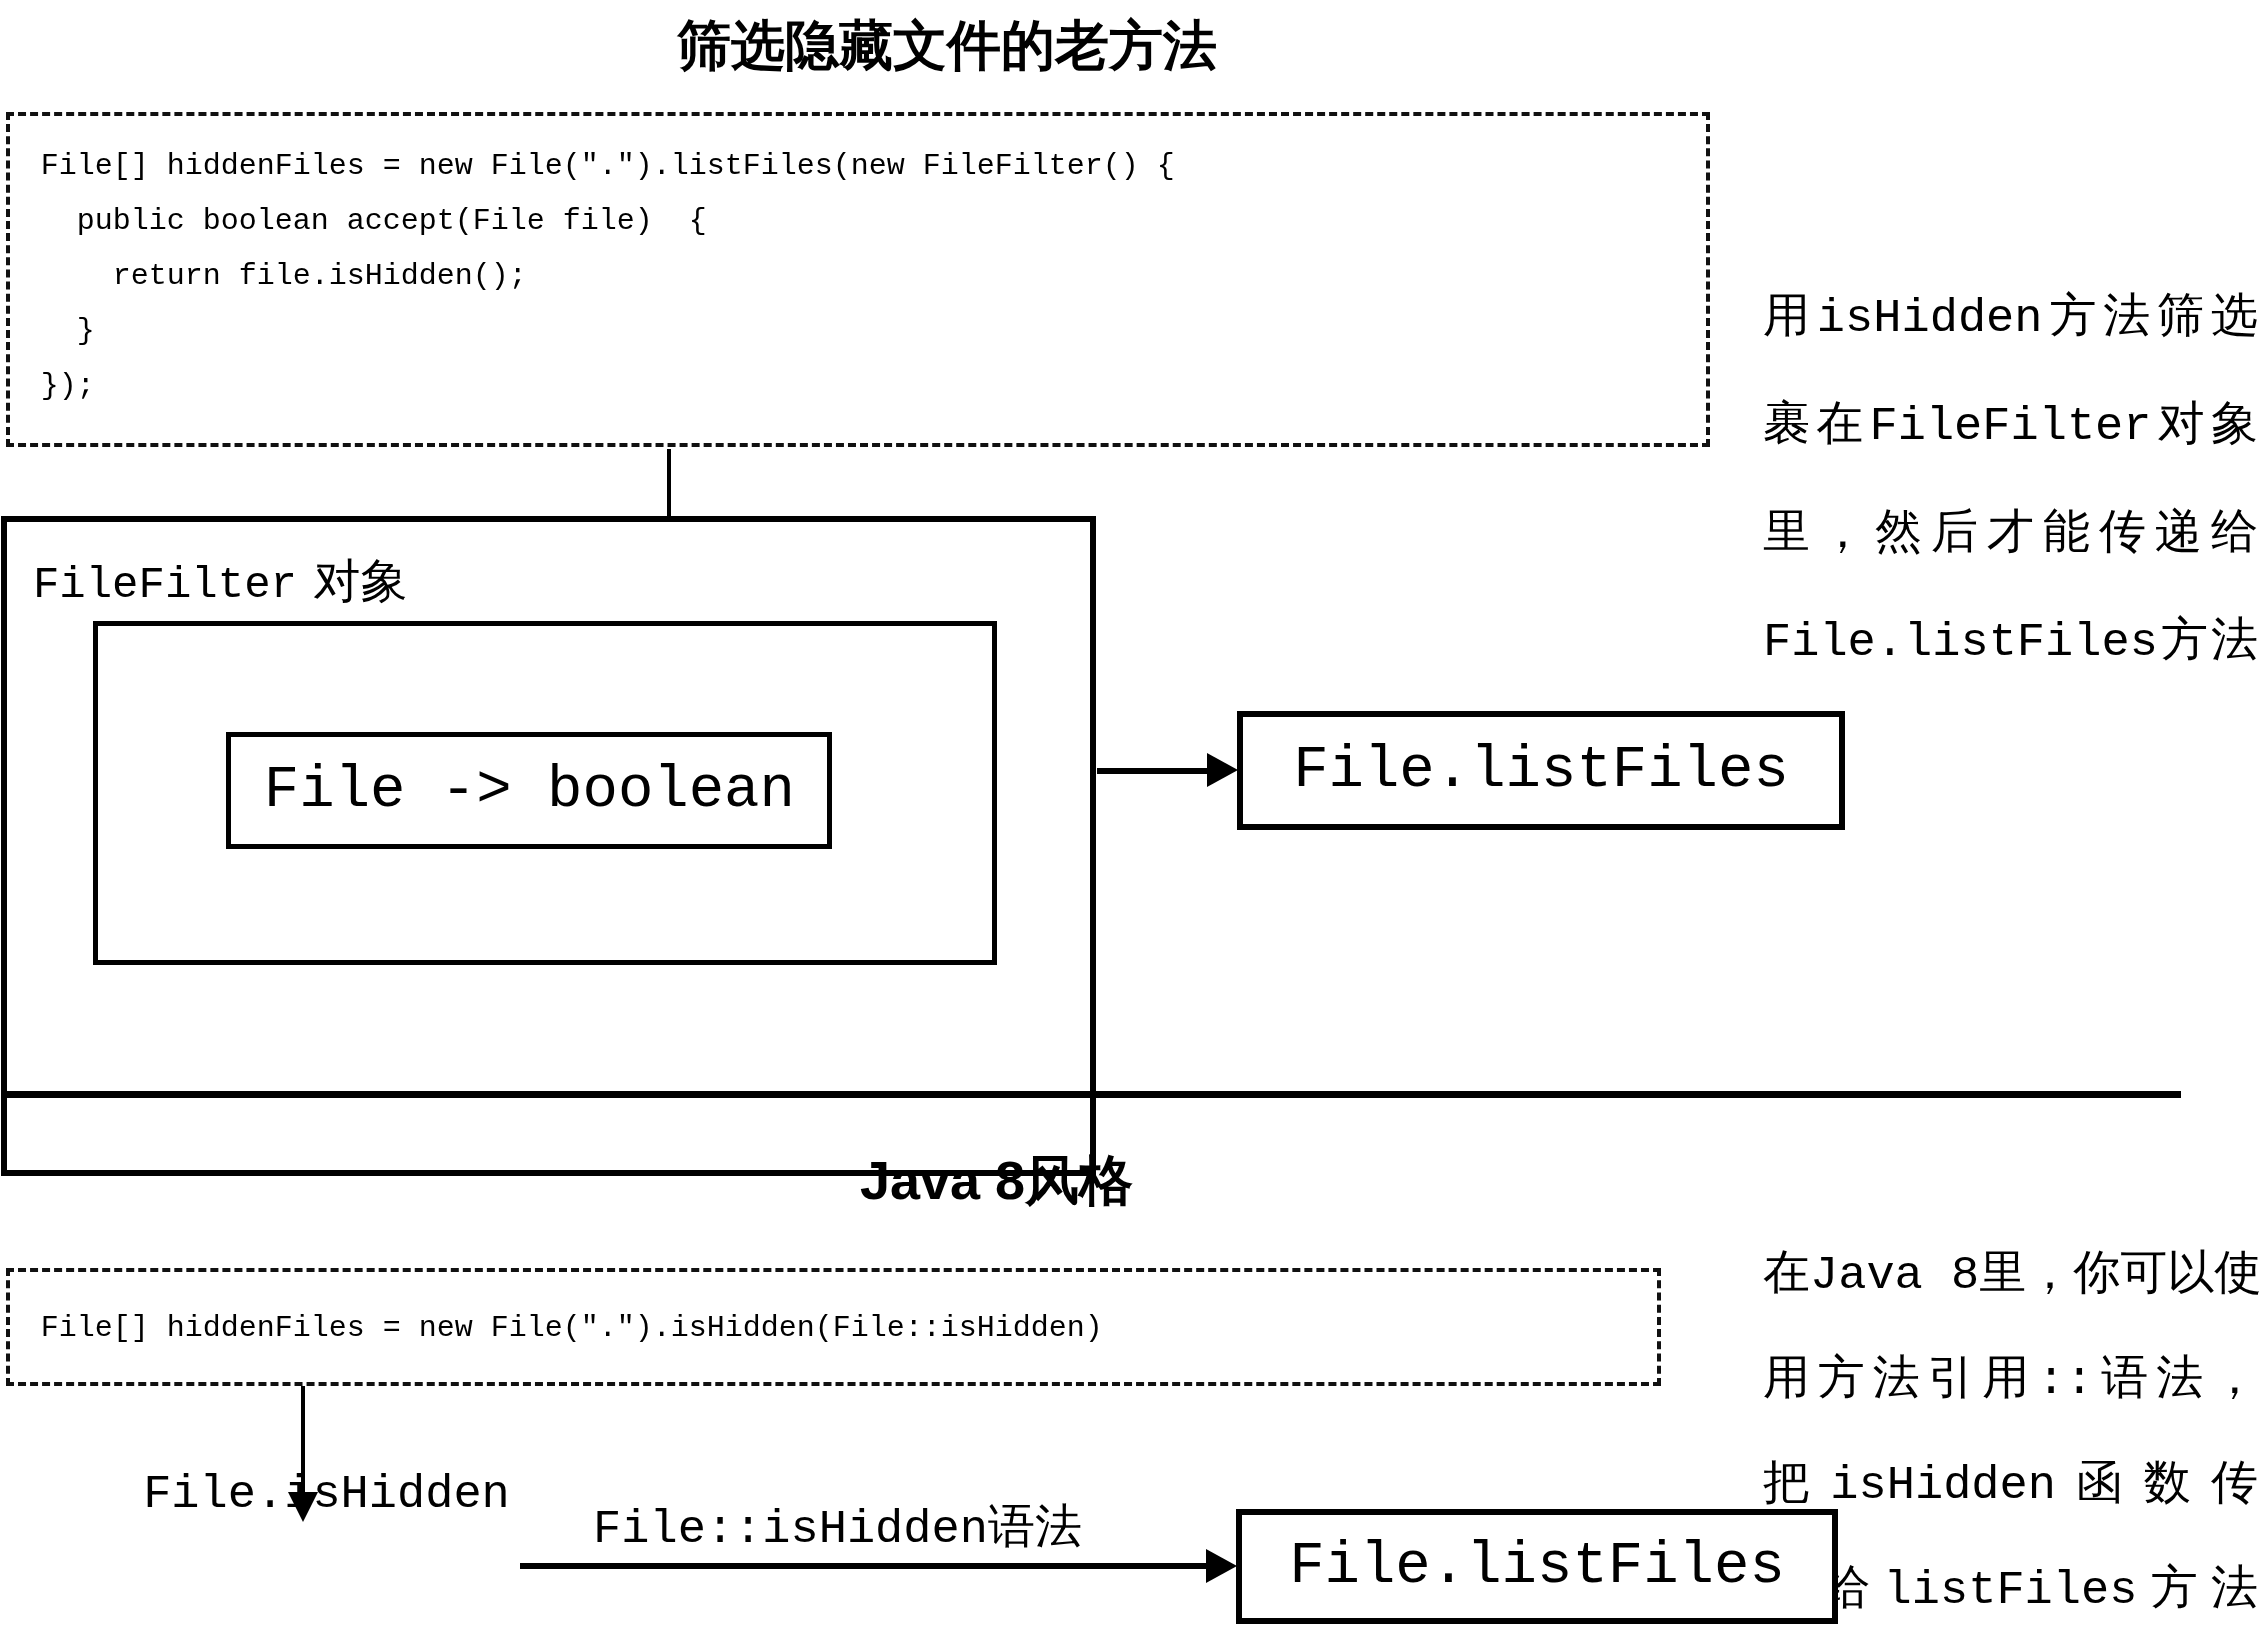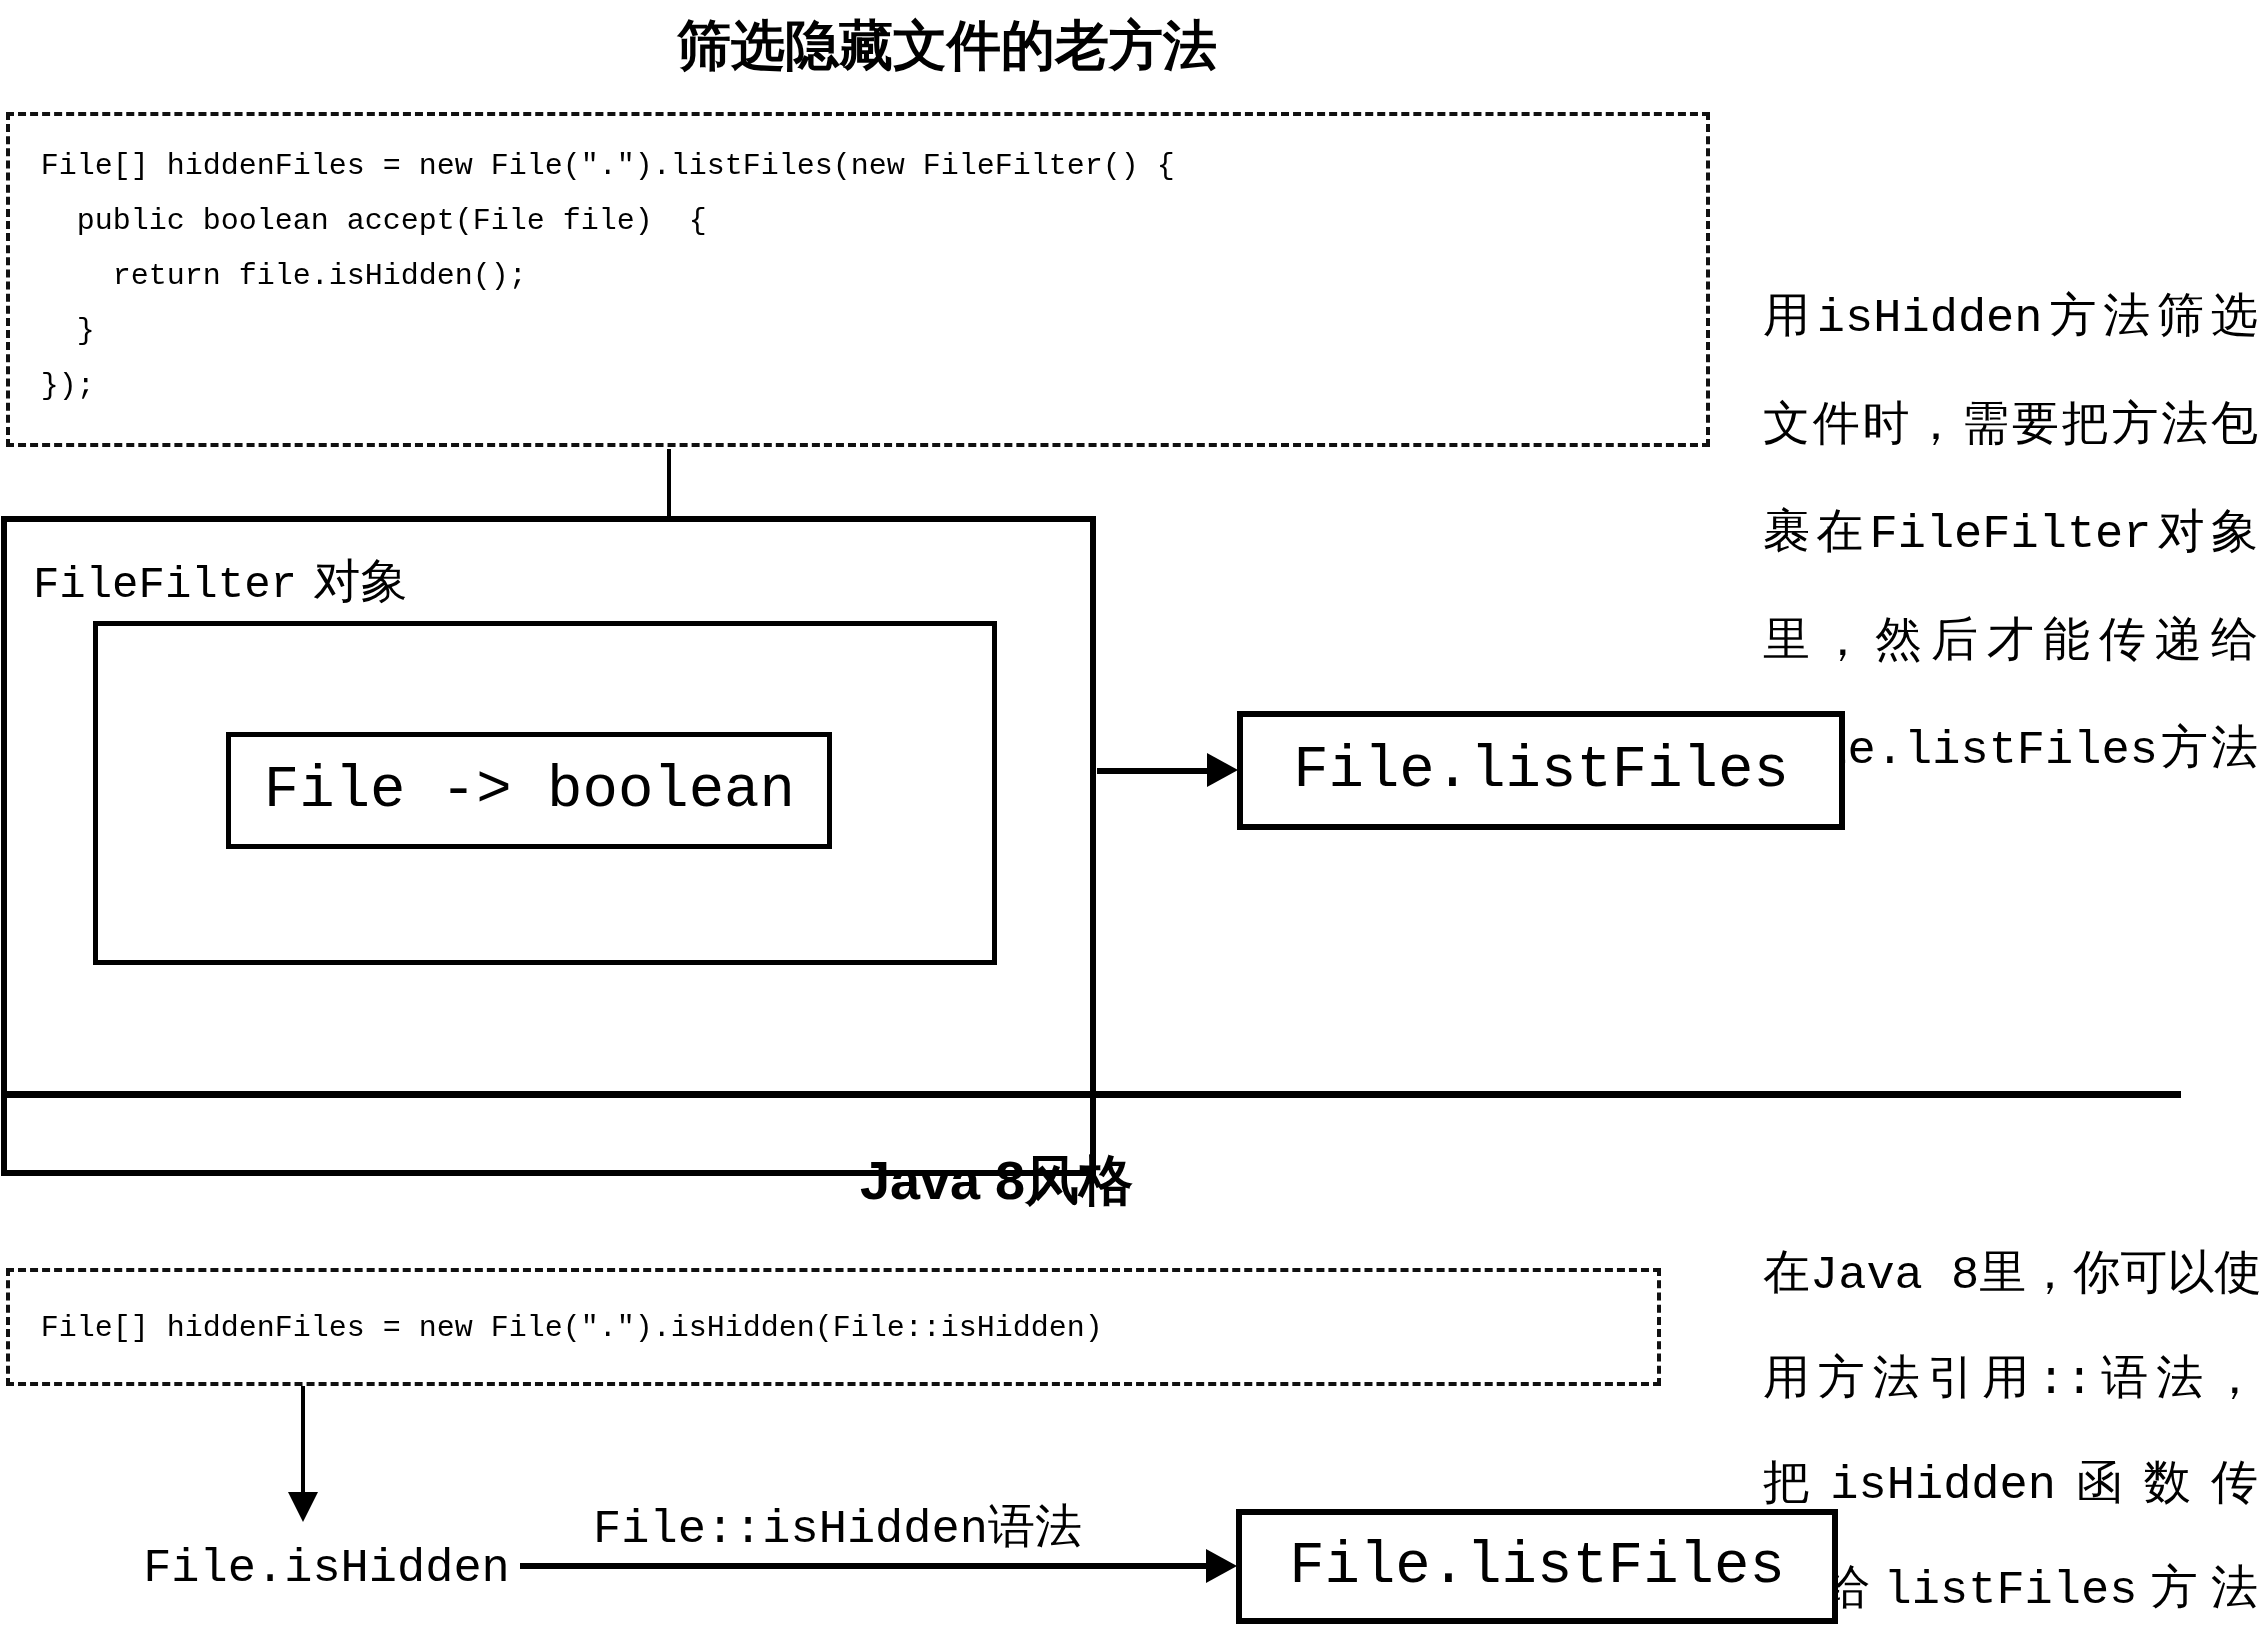--- a/index.html
+++ b/index.html
@@ -96,21 +96,20 @@
   <div class="fig-title" style="left:674px; top:10px; width:546px;">筛选隐藏文件的老方法</div>
 
   <pre class="codebox" style="left:5.7px; top:112px; width:1704px; height:335px; padding:23px 0 0 31px;">File[] hiddenFiles = new File(".").listFiles(new FileFilter() {
   public boolean accept(File file)  {
     return file.isHidden();
   }
 });</pre>
 
   <div class="annotation ann1" style="left:1763px; top:238px; width:495px;">
     <div class="ann-line">用isHidden方法筛选</div>
-    <div class="ann-line">文件时，需要把方法包</div>
     <div class="ann-line">裹在FileFilter对象</div>
     <div class="ann-line">里，然后才能传递给</div>
     <div class="ann-line">File.listFiles方法</div>
   </div>
 
   <div class="vline" style="left:667px; top:449px; width:3.5px; height:140px;"></div>
   <div class="arrowhead-down" style="left:654px; top:589px;"></div>
 
   <div class="solidbox" style="left:1.4px; top:516px; width:1095px; height:660px; border-width:6.4px;">
     <div class="box-label" style="left:25.5px; top:28px;">
@@ -137,21 +136,21 @@
   <div class="annotation ann2" style="left:1763px; top:1197px; width:495px;">
     <div class="ann-line">在Java 8里，你可以使</div>
     <div class="ann-line">用方法引用::语法，</div>
     <div class="ann-line">把isHidden函数传</div>
     <div class="ann-line">递给listFiles方法</div>
   </div>
 
   <div class="vline" style="left:301px; top:1386px; width:3.5px; height:108px;"></div>
   <div class="arrowhead-down" style="left:288px; top:1492px;"></div>
 
-  <div class="flow-text" style="left:128px; top:1542px; width:397px;text-align:center;">File.isHidden</div>
+  <div class="flow-text" style="left:128px; top:1468px; width:397px;text-align:center;">File.isHidden</div>
 
   <div class="flow-text syntax-label" style="left:589px; top:1495px; width:497px;">
     <span class="mono">File::isHidden</span><span class="cjk">语法</span>
   </div>
 
   <div class="hline" style="left:520px; top:1563px; width:689px; height:6.4px;"></div>
   <div class="arrowhead-right" style="left:1206px; top:1549px;"></div>
 
   <div class="solidbox center-text" style="left:1236px; top:1509px; width:602px; height:115px; border-width:6.4px;">File.listFiles</div>
 

